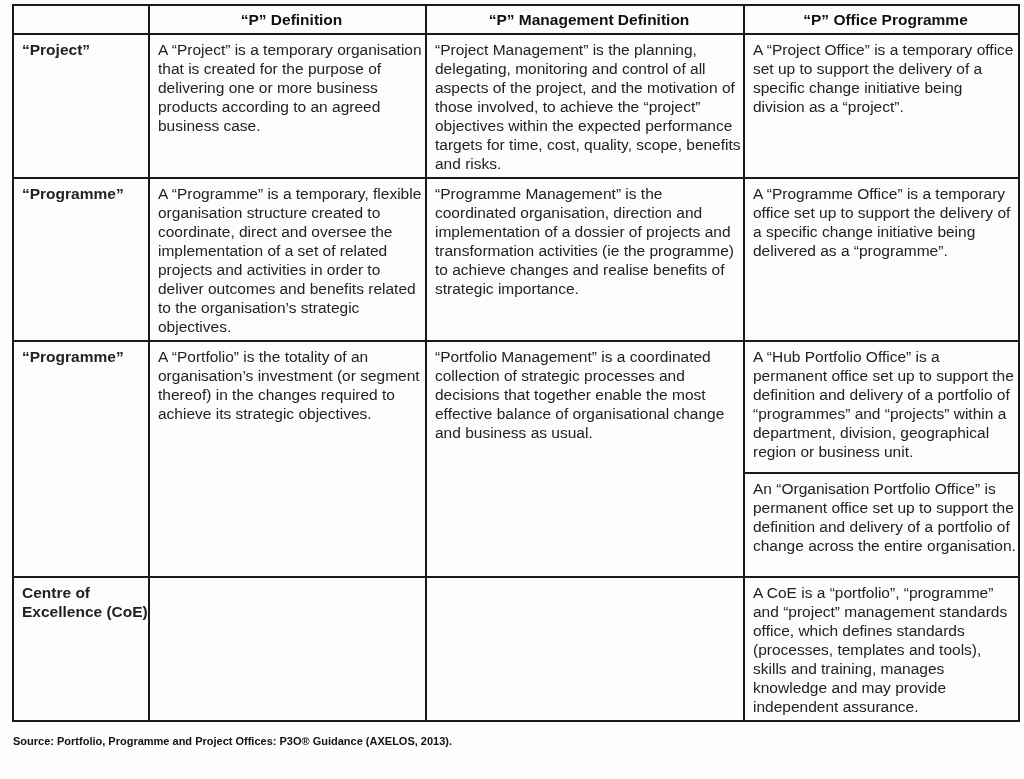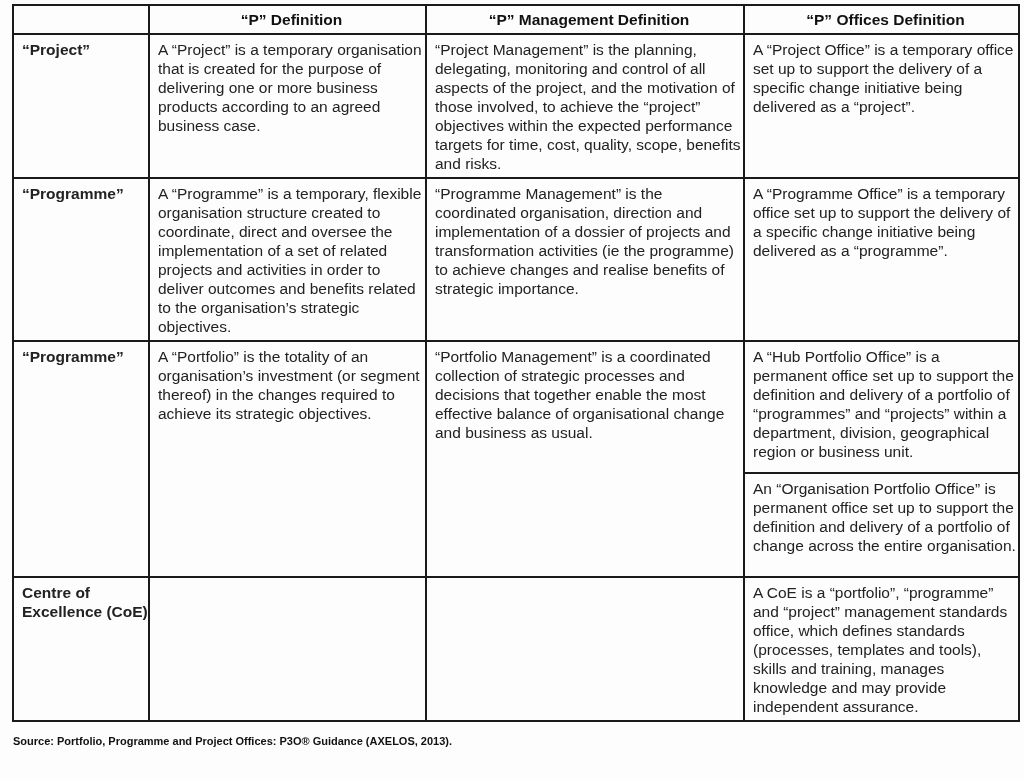--- a/index.html
+++ b/index.html
@@ -73,28 +73,28 @@
       <col class="col-term">
       <col class="col-def">
       <col class="col-mgmt">
       <col class="col-office">
     </colgroup>
     <tbody>
       <tr class="r-header">
         <th></th>
         <th>“P” Definition</th>
         <th>“P” Management Definition</th>
-        <th>“P” Offices Definition</th>
+        <th>“P” Office Programme</th>
       </tr>
 
       <tr class="r-project">
         <td class="term">“Project”</td>
         <td>A “Project” is a temporary organisation that is created for the purpose of delivering one or more business products according to an agreed business case.</td>
         <td>“Project Management” is the planning, delegating, monitoring and control of all aspects of the project, and the motivation of those involved, to achieve the “project” objectives within the expected performance targets for time, cost, quality, scope, benefits and risks.</td>
-        <td>A “Project Office” is a temporary office set up to support the delivery of a specific change initiative being delivered as a “project”.</td>
+        <td>A “Project Office” is a temporary office set up to support the delivery of a specific change initiative being division as a “project”.</td>
       </tr>
 
       <tr class="r-programme">
         <td class="term">“Programme”</td>
         <td>A “Programme” is a temporary, flexible organisation structure created to coordinate, direct and oversee the implementation of a set of related projects and activities in order to deliver outcomes and benefits related to the organisation’s strategic objectives.</td>
         <td>“Programme Management” is the coordinated organisation, direction and implementation of a dossier of projects and transformation activities (ie the programme) to achieve changes and realise benefits of strategic importance.</td>
         <td>A “Programme Office” is a temporary office set up to support the delivery of a specific change initiative being delivered as a “programme”.</td>
       </tr>
 
       <tr class="r-portfolio-hub">

